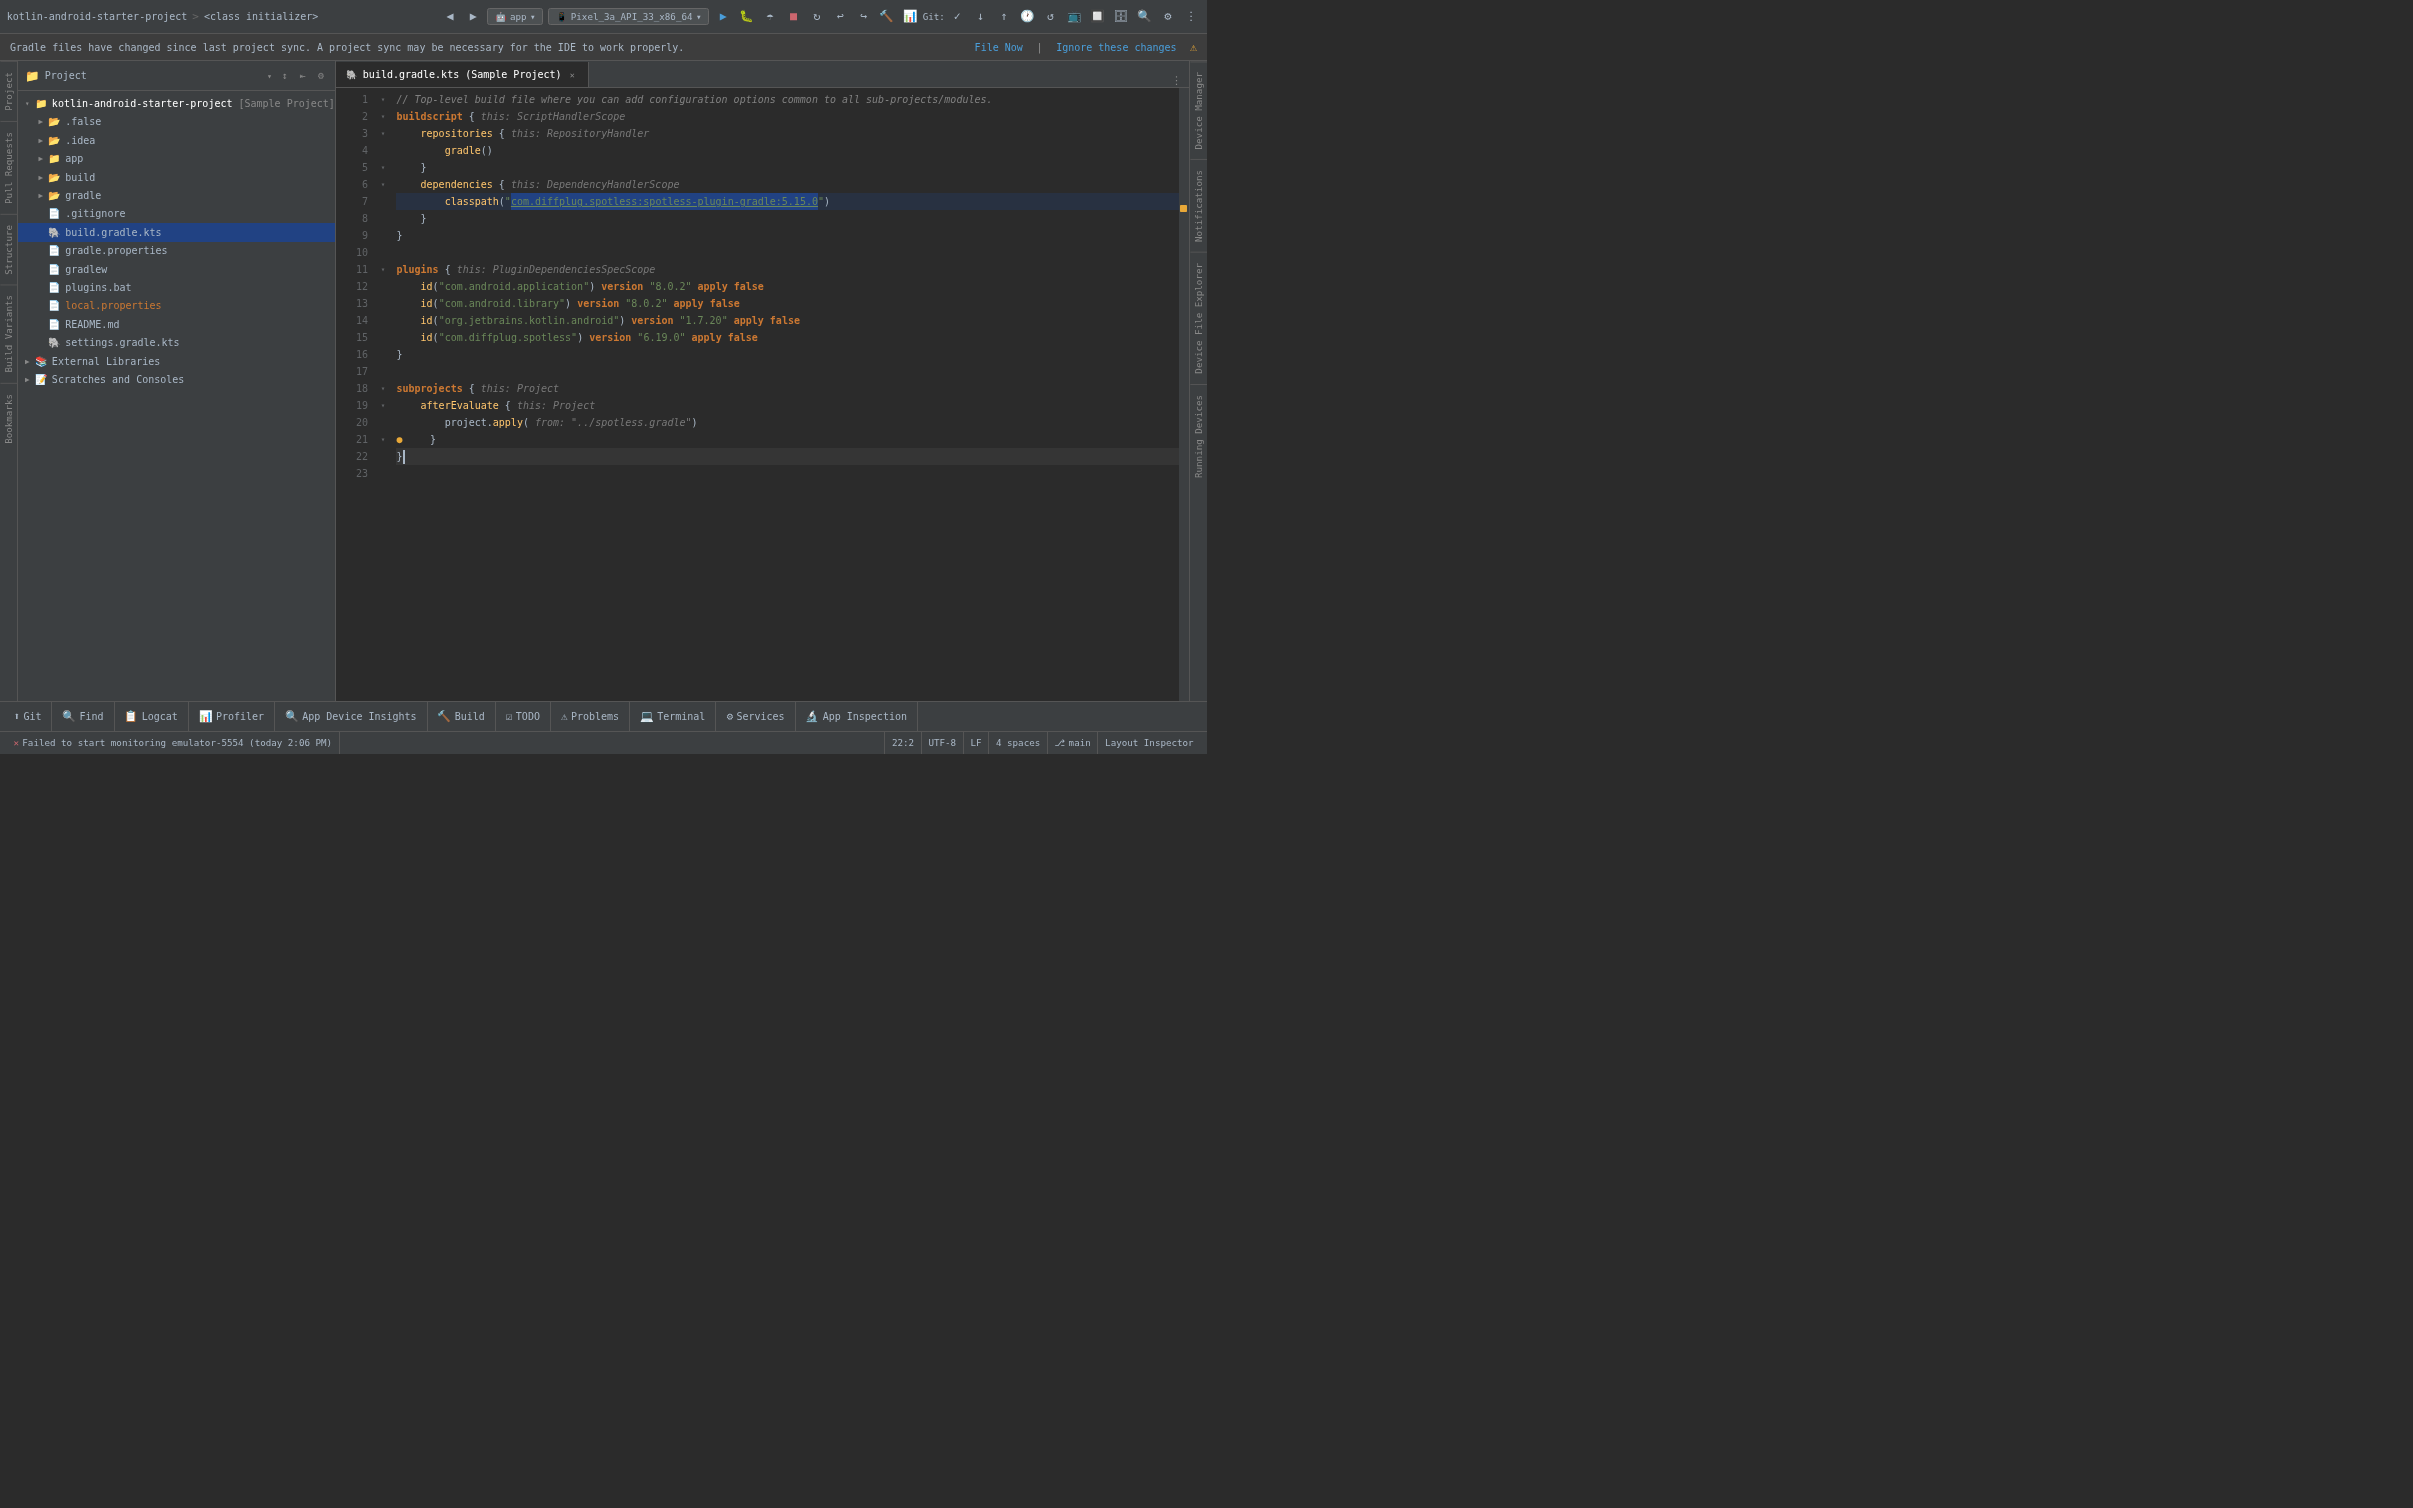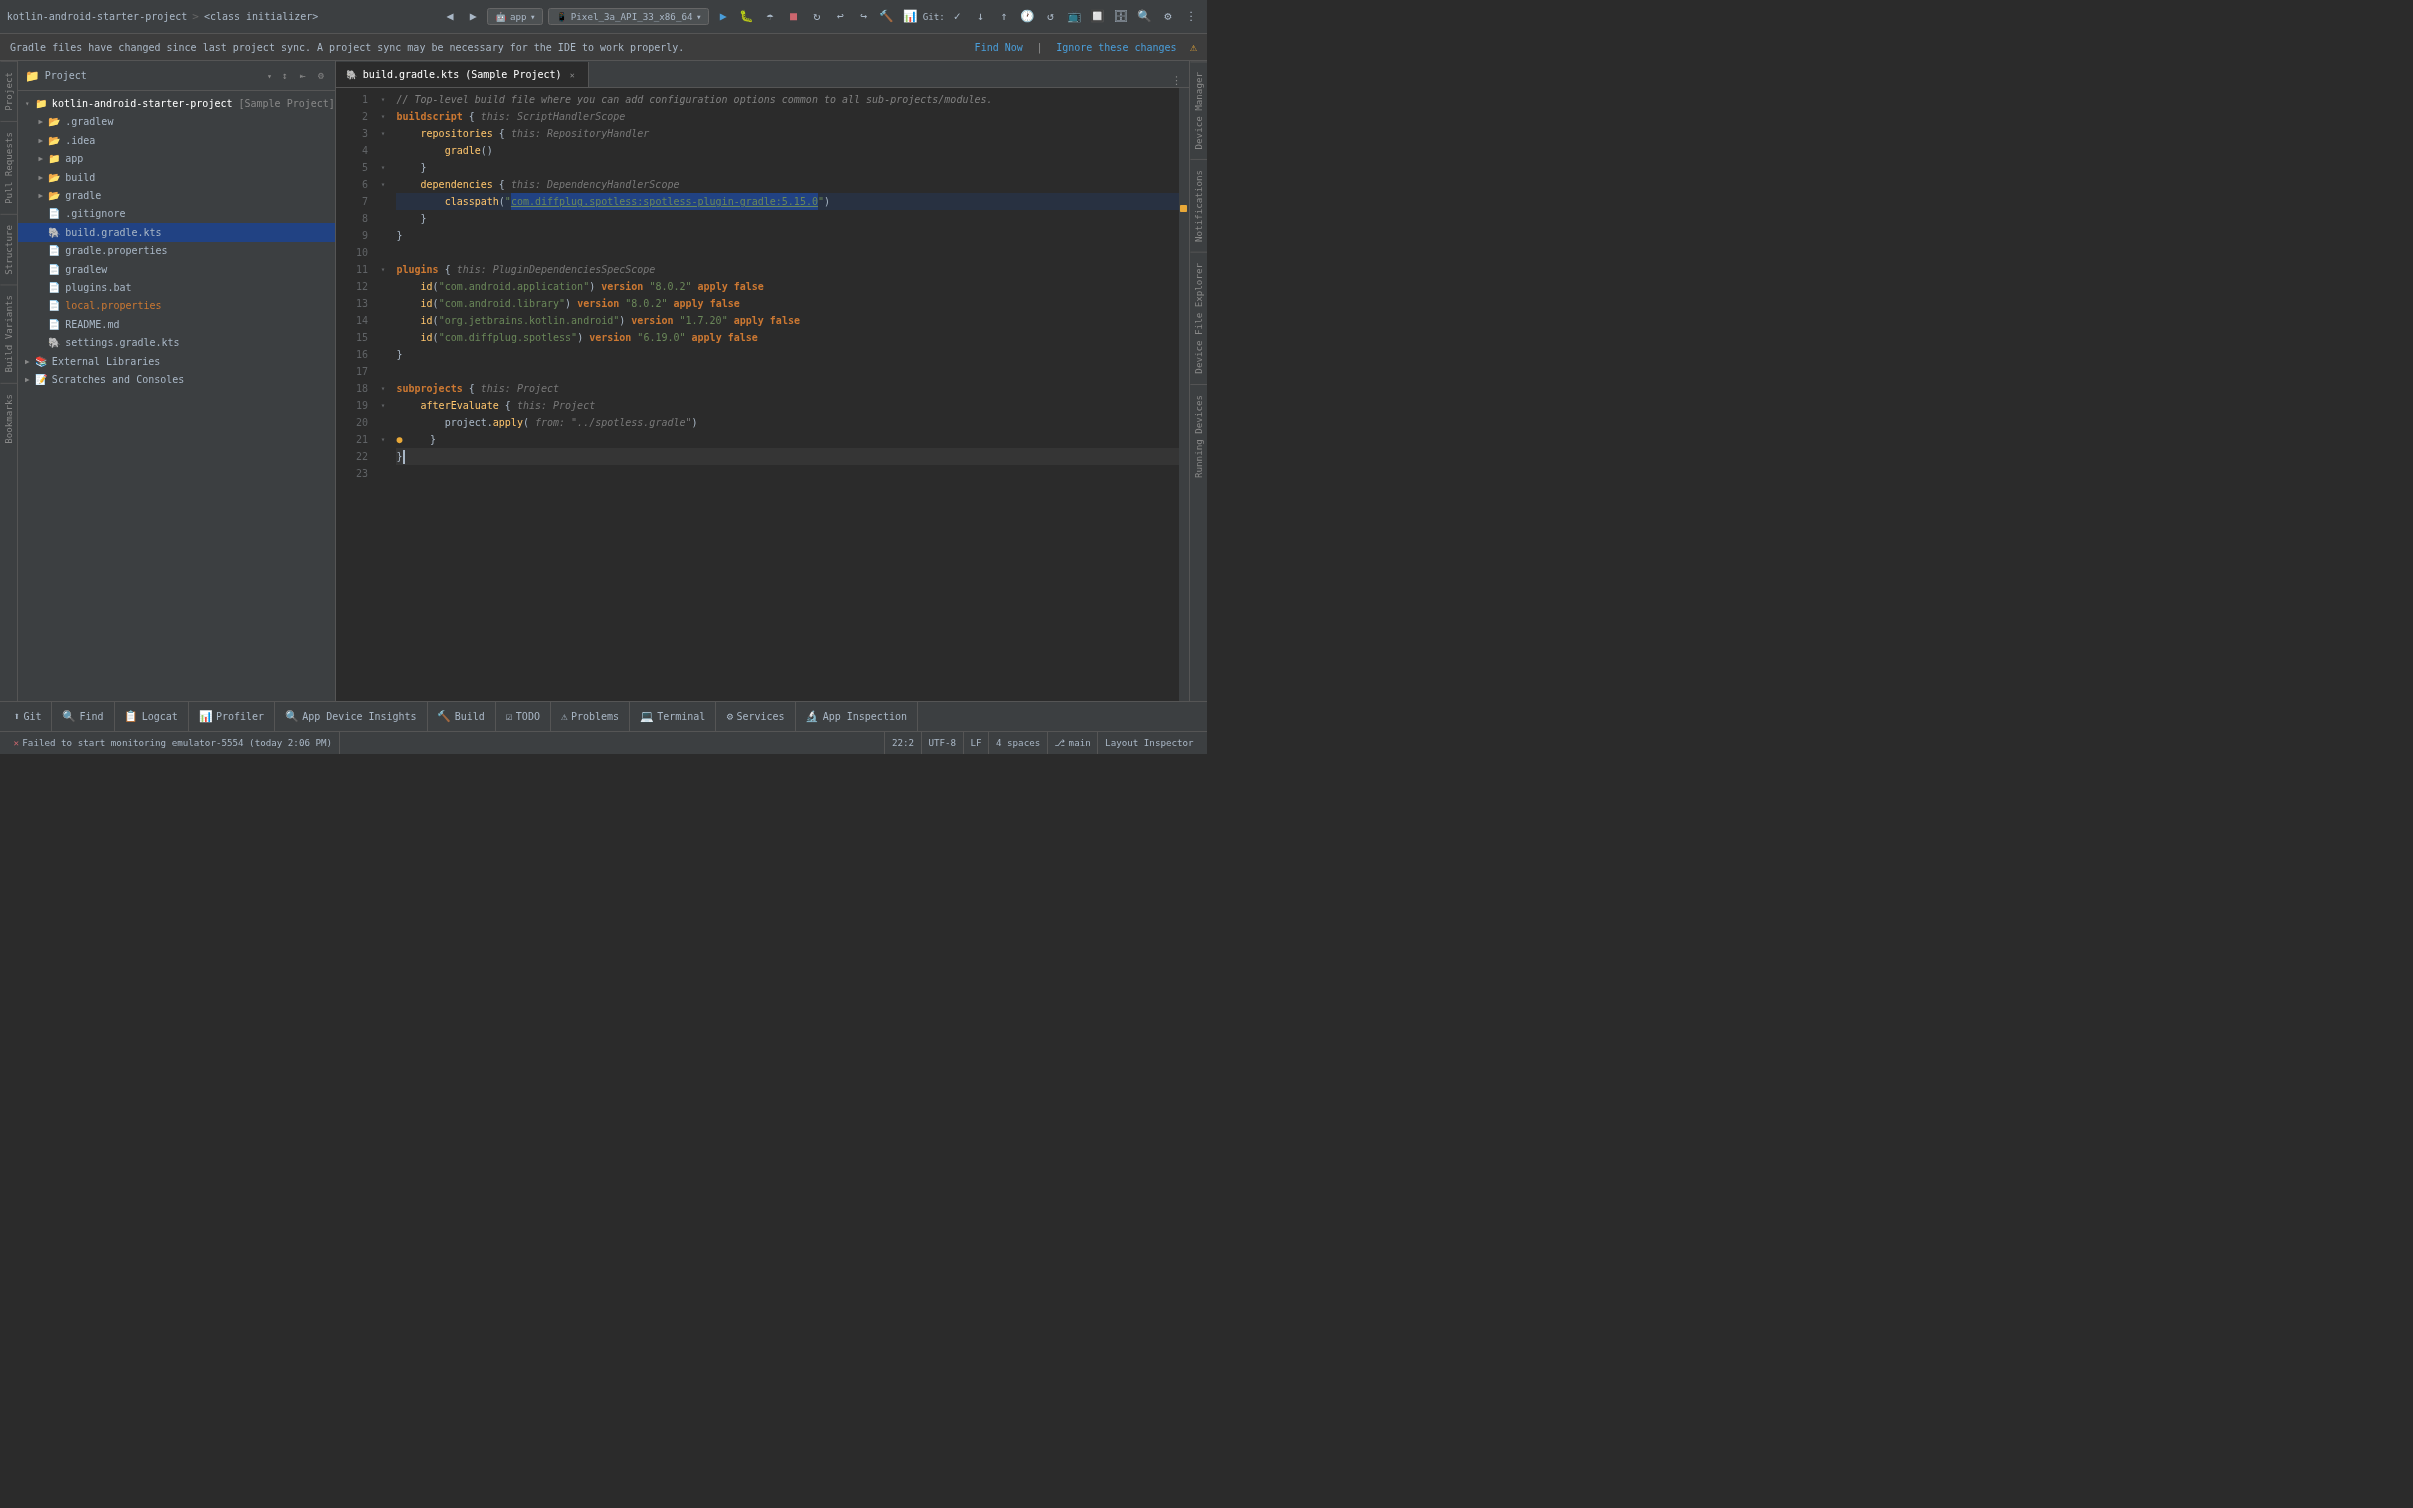--- a/index.html
+++ b/index.html
@@ -454,21 +454,21 @@
     <div class="tb-icon">🔲</div>
     <div class="tb-icon">🗄</div>
     <div class="tb-icon">🔍</div>
     <div class="tb-icon">⚙</div>
     <div class="tb-icon">⋮</div>
   </div>
 </div>
 
 <div class="notification-bar">
   <span class="notification-text">Gradle files have changed since last project sync. A project sync may be necessary for the IDE to work properly.</span>
-  <a class="notification-btn">Find Now</a>
+  <a class="notification-btn">File Now</a>
   <span style="color:#888;padding:0 6.7px;">|</span>
   <a class="notification-btn">Ignore these changes</a>
   <span class="warn-icon" style="margin-left:6.7px;">⚠</span>
 </div>
 
 <div class="content-wrapper">
 
   <div class="left-vertical-tabs">
     <div class="lvt-item">Project</div>
     <div class="lvt-item">Pull Requests</div>
@@ -494,21 +494,21 @@
       <div class="tree-item">
         <span class="tree-arrow">▾</span>
         <span class="tree-icon icon-folder-blue">📁</span>
         <span class="tree-label bold">kotlin-android-starter-project <span style="color:#888;font-weight:normal;">[Sample Project]</span> </span>
       </div>
 
       <div class="tree-item">
         <span class="tree-indent"></span>
         <span class="tree-arrow">▶</span>
         <span class="tree-icon" style="color:#888;">📂</span>
-        <span class="tree-label">.gradlew</span>
+        <span class="tree-label">.false</span>
       </div>
 
       <div class="tree-item">
         <span class="tree-indent"></span>
         <span class="tree-arrow">▶</span>
         <span class="tree-icon" style="color:#888;">📂</span>
         <span class="tree-label">.idea</span>
       </div>
 
       <div class="tree-item">

